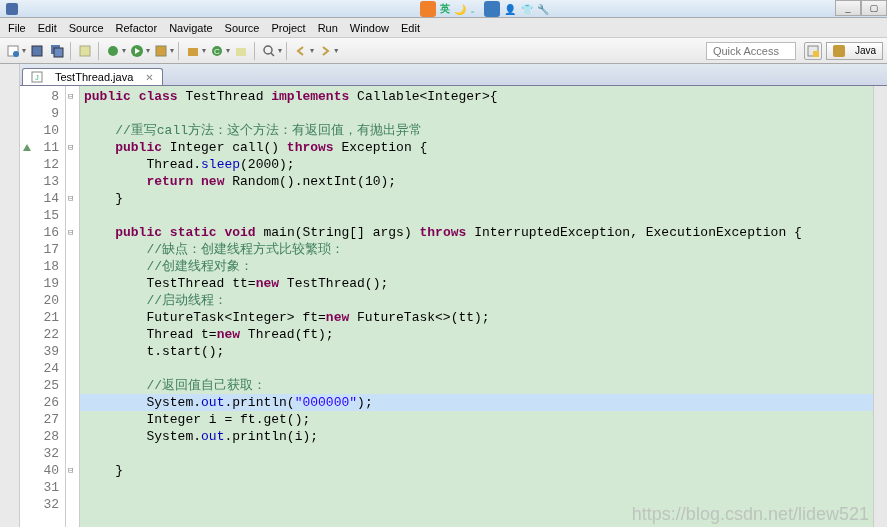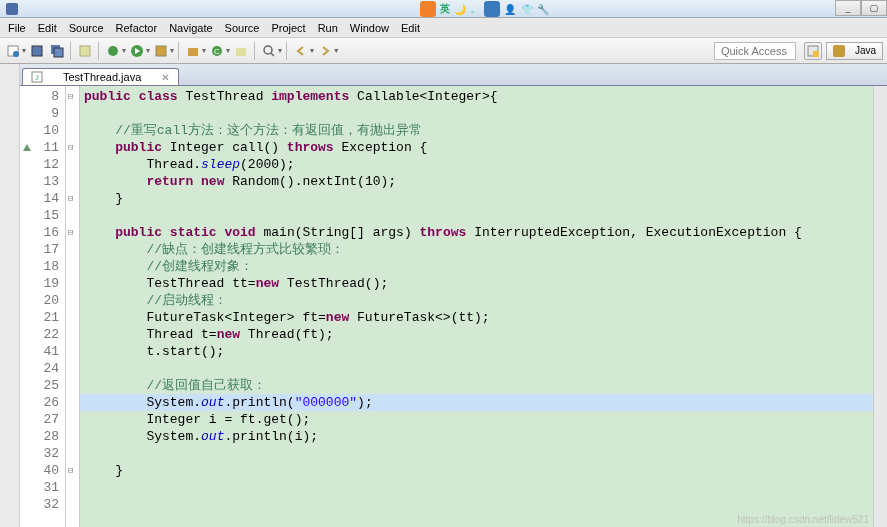--- a/index.html
+++ b/index.html
@@ -5,45 +5,45 @@
     * { margin: 0; padding: 0; box-sizing: border-box; }
     body { font-family: "Segoe UI", Tahoma, sans-serif; font-size: 11px; background: #f0f0f0; width: 887px; height: 527px; overflow: hidden; position: relative; }
     .titlebar { background: linear-gradient(#e8f0f8, #d0e0f0); height: 18px; padding: 2px 6px; font-size: 10px; color: #333; border-bottom: 1px solid #aaa; display: flex; align-items: center; }
     .titlebar-icon { width: 12px; height: 12px; background: #4a6da7; border-radius: 2px; margin-right: 4px; }
     .menubar { background: #e8e8e8; height: 20px; display: flex; align-items: center; padding: 0 2px; font-size: 11px; border-bottom: 1px solid #ccc; }
     .menubar span { padding: 2px 6px; cursor: pointer; }
     .toolbar { background: linear-gradient(#f8f8f8, #e8e8e8); height: 26px; display: flex; align-items: center; padding: 0 4px; border-bottom: 1px solid #aaa; gap: 2px; }
     .tool-btn { width: 18px; height: 18px; border: none; background: transparent; cursor: pointer; display: inline-flex; align-items: center; justify-content: center; border-radius: 2px; }
     .tool-sep { width: 2px; height: 18px; border-left: 1px solid #bbb; margin: 0 2px; }
     .tool-dd { font-size: 8px; color: #666; margin-left: -2px; }
-    .quick-access { margin-left: auto; border: 1px solid #bbb; padding: 2px 6px; font-size: 11px; background: #fff; color: #888; width: 82px; }
+    .quick-access { margin-left: auto; border: 1px solid #bbb; padding: 2px 6px; font-size: 11px; background: #fff; color: #888; width: 90px; }
     .perspective-area { display: flex; gap: 4px; margin-left: 6px; }
     .persp-btn { border: 1px solid #aaa; background: linear-gradient(#fff,#e8e8e8); padding: 2px 6px; font-size: 10px; display: flex; align-items: center; gap: 10px; }
     .persp-icon { width: 12px; height: 12px; background: #c49a3a; border-radius: 2px; }
     .editor-area { display: flex; height: calc(100% - 64px); }
     .left-gutter { width: 20px; background: #eaeaea; border-right: 1px solid #ccc; }
     .editor-pane { flex: 1; background: #fff; display: flex; flex-direction: column; }
     .editor-tabs { height: 22px; background: linear-gradient(#e0e8f0, #d0d8e8); display: flex; align-items: flex-end; border-bottom: 1px solid #7a7a9a; padding-left: 2px; }
-    .editor-tab { background: #fff; border: 1px solid #7a7a9a; border-bottom: none; padding: 2px 8px; font-size: 11px; display: flex; align-items: center; gap: 20px; border-radius: 3px 3px 0 0; }
+    .editor-tab { background: #fff; border: 1px solid #7a7a9a; border-bottom: none; padding: 2px 8px; font-size: 11px; display: flex; align-items: center; gap: 12px; border-radius: 3px 3px 0 0; }
     .tab-icon { width: 12px; height: 12px; }
     .tab-close { font-size: 10px; color: #888; cursor: pointer; }
     .code-container { flex: 1; display: flex; background: #d4e9d4; overflow: hidden; font-family: Consolas, "Courier New", monospace; font-size: 13px; }
     .line-numbers { background: #fff; border-right: 1px solid #ccc; padding: 2px 6px 2px 4px; text-align: right; color: #787878; line-height: 17px; user-select: none; width: 32px; }
     .fold-gutter { width: 14px; background: #fff; border-right: 1px solid #ccc; line-height: 17px; position: relative; }
     .fold-mark { position: absolute; left: 2px; font-size: 9px; color: #888; }
     .marker-gutter { width: 14px; background: #fff; line-height: 17px; position: relative; }
     .marker { position: absolute; left: 2px; width: 10px; height: 10px; }
     .code-lines { flex: 1; padding: 2px 0 14px 4px; line-height: 17px; white-space: pre; position: relative; }
     .code-line { height: 17px; }
     .hl-line { background: #c8e0f8; margin-left: -4px; padding-left: 4px; }
     .kw { color: #7f0055; font-weight: bold; }
     .cm { color: #3f7f5f; }
     .st { color: #2a00ff; }
-    .si { color: #0000c0; font-style: italic; }
-    .watermark { position: absolute; right: 18px; bottom: 2px; font-size: 10px; color: rgba(180,180,180,0.7); font-family: Arial; pointer-events: none; }
+    .si { color: #0000c0; }
+    .watermark { position: absolute; right: 18px; bottom: 2px; font-size: 18px; color: rgba(180,180,180,0.7); font-family: Arial; pointer-events: none; }
     .ime-bar { position: absolute; top: 0; left: 420px; height: 18px; display: flex; align-items: center; gap: 4px; }
     .ime-icon { width: 16px; height: 16px; border-radius: 3px; }
     .win-controls { position: absolute; top: 0; right: 0; display: flex; }
     .win-btn { width: 26px; height: 16px; border: 1px solid #aaa; background: linear-gradient(#f4f4f4,#ddd); font-size: 9px; display: flex; align-items: center; justify-content: center; }
     .overview-ruler { width: 14px; background: #e8e8e8; border-left: 1px solid #ccc; }
   </style>
 </head>
 <body>
 
 <div class="titlebar">
@@ -205,21 +205,21 @@
           <div>13</div>
           <div>14</div>
           <div>15</div>
           <div>16</div>
           <div>17</div>
           <div>18</div>
           <div>19</div>
           <div>20</div>
           <div>21</div>
           <div>22</div>
-          <div>41</div>
+          <div>39</div>
           <div>24</div>
           <div>25</div>
           <div>26</div>
           <div>27</div>
           <div>28</div>
           <div>32</div>
           <div>40</div>
           <div>31</div>
           <div>32</div>
         </div>

